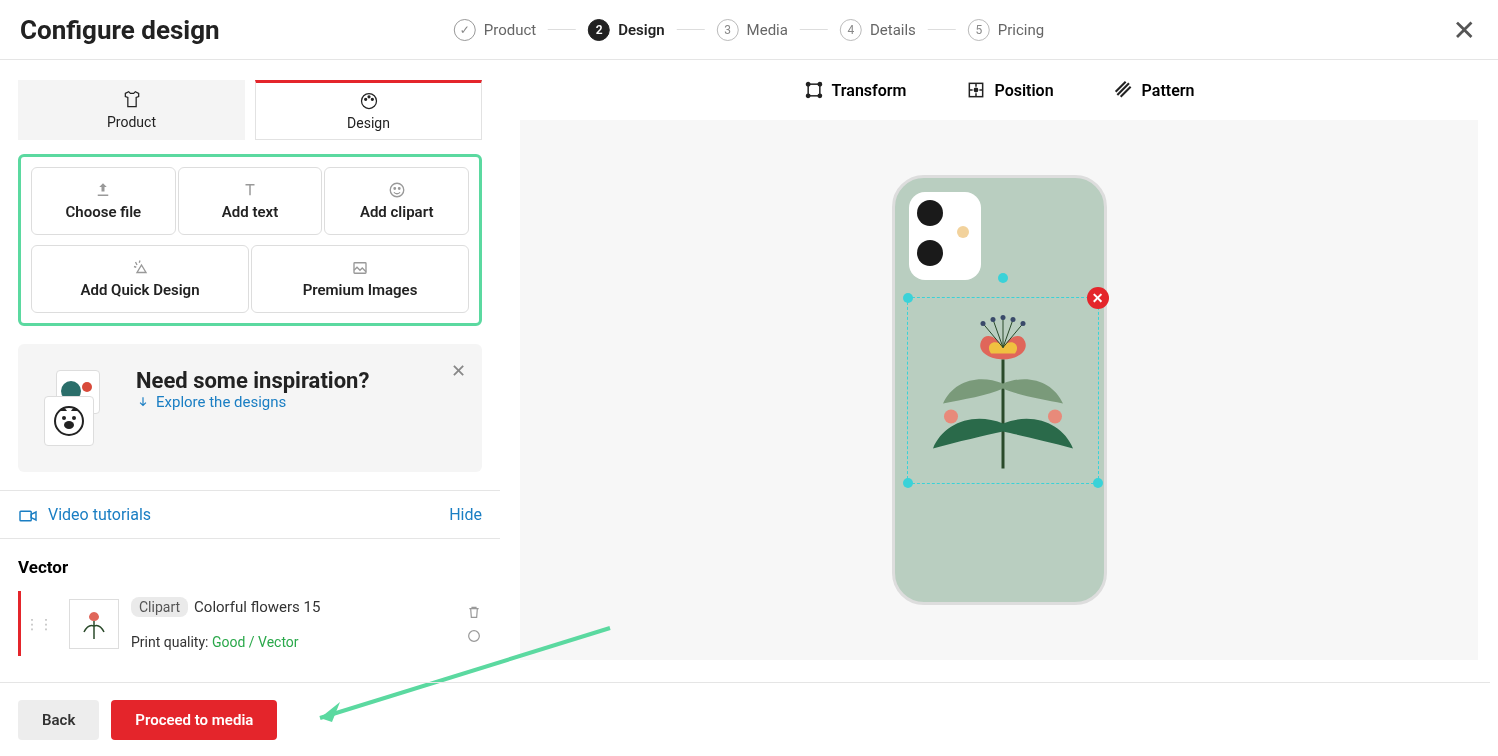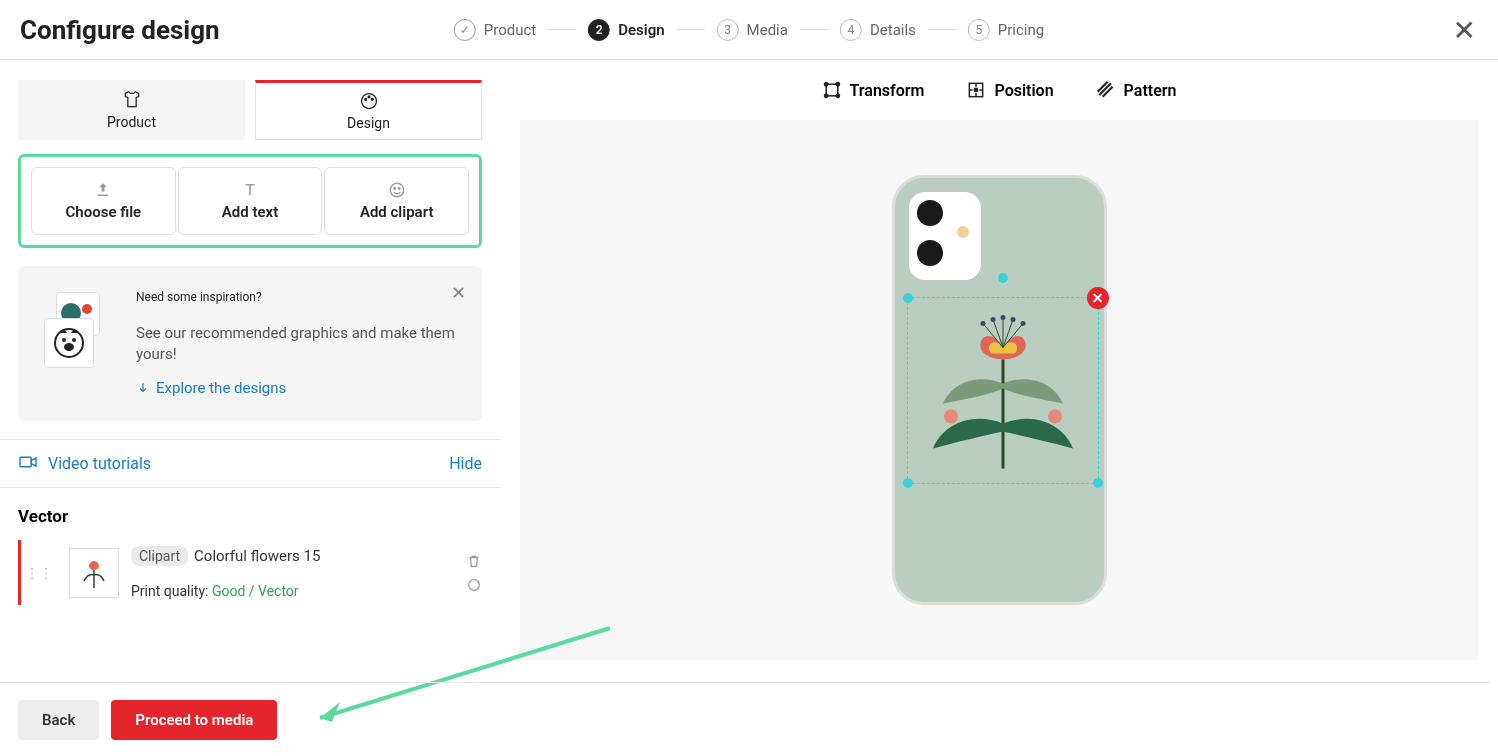--- a/index.html
+++ b/index.html
@@ -26,39 +26,39 @@
 .btnrow:last-child{margin-bottom:0}
 .opt-btn{flex:1;height:68px;border:1px solid #ddd;border-radius:6px;background:#fff;display:flex;flex-direction:column;align-items:center;justify-content:center;font-size:15px;font-weight:600;color:#222;cursor:pointer}
 .opt-btn2{flex:1;height:68px;border:1px solid #ddd;border-radius:6px;background:#fff;display:flex;flex-direction:column;align-items:center;justify-content:center;font-size:15px;font-weight:600;color:#222;cursor:pointer}
 .opt-btn svg,.opt-btn2 svg{margin-bottom:4px;color:#888}
 .inspire{background:#f5f5f5;border-radius:6px;padding:24px 20px;position:relative;display:flex;gap:18px;margin-bottom:18px}
 .inspire-imgs{width:80px;height:80px;position:relative;flex-shrink:0}
 .thumb{position:absolute;border:1px solid #ddd;border-radius:4px;background:#fff}
 .thumb1{width:44px;height:44px;left:18px;top:2px}
 .thumb2{width:50px;height:50px;left:6px;top:28px;display:flex;align-items:center;justify-content:center;font-size:28px}
 .inspire-txt{flex:1}
-.inspire-title{font-size:12px;font-weight:400;color:#222;margin-bottom:19px}
+.inspire-title{font-size:22px;font-weight:700;color:#222;margin-bottom:0}
 .inspire-desc{font-size:15px;color:#555;margin-bottom:14px;line-height:1.4}
 .explore{color:#1a7ec3;font-size:15px;display:flex;align-items:center;gap:6px;cursor:pointer}
 .inspire-close{position:absolute;right:16px;top:16px;font-size:18px;color:#888;cursor:pointer}
 .vidrow{display:flex;align-items:center;justify-content:space-between;border-top:1px solid #e5e5e5;border-bottom:1px solid #e5e5e5;padding:14px 0;margin:0 -18px;padding-left:18px;padding-right:18px}
-.vid-link{color:#1a7ec3;font-size:16px;display:flex;align-items:flex-start;gap:10px;cursor:pointer}
+.vid-link{color:#1a7ec3;font-size:16px;display:flex;align-items:flex-end;gap:10px;cursor:pointer}
 .hide-link{color:#1a7ec3;font-size:16px;cursor:pointer}
 .layers-title{font-size:17px;font-weight:700;margin-top:18px;margin-bottom:14px}
 .layer{border-left:3px solid #e4252b;display:flex;align-items:center;padding:6px 0;gap:12px}
 .drag-h{color:#bbb;font-size:14px;padding:0 4px}
 .layer-thumb{width:50px;height:50px;border:1px solid #ddd;background:#fff;display:flex;align-items:center;justify-content:center}
 .layer-info{flex:1}
 .clipart-badge{background:#eaeaea;border-radius:8px;padding:2px 8px;font-size:14px;color:#555;margin-right:6px}
 .layer-name{font-size:15px;color:#333}
 .pq{font-size:14px;color:#333;margin-top:18px}
 .pq-val{color:#2aa84a}
 .layer-acts{display:flex;flex-direction:column;gap:8px;color:#888}
 .right{flex:1;position:relative;padding-top:20px}
-.toolbar{display:flex;gap:42px;justify-content:center;margin-bottom:20px}
+.toolbar{display:flex;gap:60px;justify-content:center;margin-bottom:20px}
 .tool{display:flex;align-items:center;gap:8px;font-size:16px;font-weight:600;cursor:pointer}
 .canvas{background:#f7f7f7;margin:0 20px;height:540px;display:flex;align-items:center;justify-content:center;position:relative}
 .phone{width:215px;height:430px;background:#b9cec0;border-radius:32px;border:3px solid #ddd;position:relative}
 .cam-block{position:absolute;left:14px;top:14px;width:72px;height:88px;background:#fff;border-radius:16px}
 .lens{position:absolute;width:26px;height:26px;background:#1a1a1a;border-radius:50%}
 .lens1{left:8px;top:8px}
 .lens2{left:8px;top:48px}
 .mic{position:absolute;width:12px;height:12px;background:#f2d29c;border-radius:50%;right:12px;top:34px}
 .sel-box{position:absolute;left:13px;top:120px;width:190px;height:185px;outline:1px dashed #3ad2d8}
 .handle{position:absolute;width:10px;height:10px;background:#3ad2d8;border-radius:50%}
@@ -145,41 +145,55 @@
         <div class="opt-btn">
           <svg width="18" height="18" viewBox="0 0 24 24" fill="none" stroke="#999" stroke-width="1.8">
               <circle cx="12" cy="12" r="9"></circle>
               <circle cx="9" cy="10" r="1" fill="#999"></circle>
               <circle cx="15" cy="10" r="1" fill="#999"></circle>
               <path d="M8 15c1 1.5 3 2 4 2s3-.5 4-2"></path>
             </svg>
           <span>Add clipart</span>
         </div>
       </div>
+      <div class="btnrow">
+        <div class="opt-btn2">
+          <svg width="18" height="18" viewBox="0 0 24 24" fill="none" stroke="#999" stroke-width="1.8">
+              <path d="M6 4l2 4M12 2l-1 3M4 10l3 1M14 8l6 10h-12z"></path>
+            </svg>
+          <span>Add Quick Design</span>
+        </div>
+        <div class="opt-btn2">
+          <svg width="18" height="18" viewBox="0 0 24 24" fill="none" stroke="#999" stroke-width="1.8">
+              <rect x="4" y="5" width="16" height="14" rx="1"></rect>
+              <path d="M4 15l4-4 4 4 3-3 5 5"></path>
+            </svg>
+          <span>Premium Images</span>
+        </div>
+      </div>
     </div>
 
     <div class="inspire">
       <div class="inspire-imgs">
         <div class="thumb thumb1"><svg width="44" height="44">
               <circle cx="14" cy="20" r="10" fill="#2a6e6a"></circle>
               <circle cx="30" cy="16" r="5" fill="#d84a3a"></circle>
             </svg></div>
         <div class="thumb thumb2">
             <svg width="40" height="40" viewBox="0 0 40 40">
               <circle cx="20" cy="20" r="14" fill="none" stroke="#222" stroke-width="2"></circle>
               <circle cx="15" cy="17" r="2" fill="#222"></circle>
               <circle cx="25" cy="17" r="2" fill="#222"></circle>
               <ellipse cx="20" cy="24" rx="5" ry="4" fill="#222"></ellipse>
               <path d="M10 10c2-4 6-4 8 0M22 10c2-4 6-4 8 0" fill="#222"></path>
             </svg>
           </div>
       </div>
       <div class="inspire-txt">
         <div class="inspire-title">Need some inspiration?</div>
-        <div class="inspire-desc">See our recommended graphics and make them yours!</div>
         <div class="explore">
           <svg width="14" height="14" viewBox="0 0 24 24" fill="none" stroke="#1a7ec3" stroke-width="2">
               <path d="M12 4v14M7 13l5 5 5-5"></path>
             </svg>
           <span>Explore the designs</span>
         </div>
       </div>
       <div class="inspire-close">✕</div>
     </div>
 

